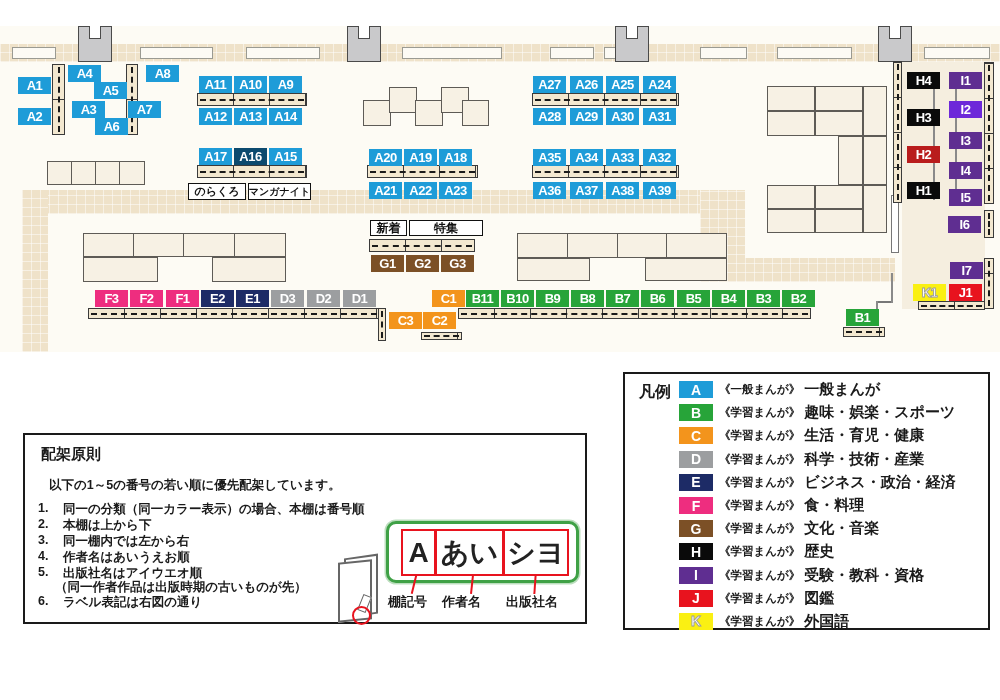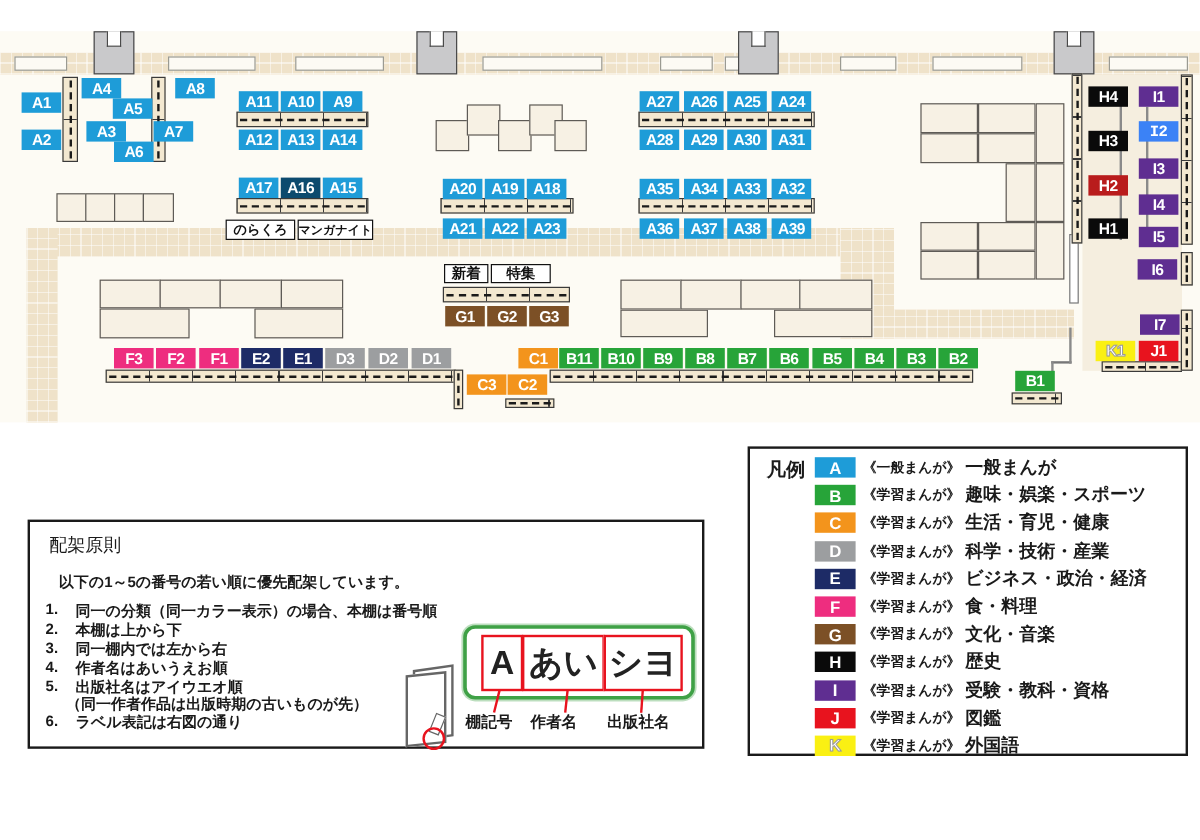--- a/index.html
+++ b/index.html
@@ -34,21 +34,21 @@
   .legend-title{position:absolute;left:14px;top:8px;font-size:16px;font-weight:800;}
   #legend-rows{position:absolute;left:0;top:4px;right:0;}
   .lrow{display:flex;align-items:center;height:23.2px;padding-left:54px;}
   .lchip{width:34px;height:17px;display:flex;align-items:center;justify-content:center;
        color:#fff;font-weight:800;font-size:14px;flex:none;}
   .lchip.k{-webkit-text-stroke:0.8px #9a9a9a;text-shadow:0 0 1px #9a9a9a;}
   .lseries{font-size:11.5px;font-weight:700;margin-left:6px;white-space:nowrap;}
   .lcat{font-size:15px;font-weight:800;margin-left:4px;white-space:nowrap;}
   
   #principles-box{left:23px;top:433px;width:564px;height:191px;border:2px solid #1a1a1a;background:#fff;}
-  .p-title{position:absolute;left:16px;top:10px;font-size:15px;font-weight:400;}
+  .p-title{position:absolute;left:16px;top:10px;font-size:15px;font-weight:700;}
   .p-intro{position:absolute;left:24px;top:42px;font-size:12.5px;font-weight:700;}
   .p-num{position:absolute;left:13px;font-size:12.5px;font-weight:700;}
   .p-text{position:absolute;left:38px;font-size:12.5px;font-weight:700;white-space:nowrap;}
   .p-note{position:absolute;left:30px;font-size:12.5px;font-weight:700;white-space:nowrap;}
   .ex-box{position:absolute;left:361px;top:86px;width:187px;height:56px;background:#fff;
        border:3px solid #3FA146;border-radius:10px;box-shadow:0 0 0 1.5px rgba(63,161,70,.35);}
   .ex-cell{position:absolute;top:5px;height:43px;border:2.5px solid #E8131E;background:#fff;
        display:flex;align-items:center;justify-content:center;font-size:28px;font-weight:700;color:#222;}
   .ex-line{position:absolute;width:2px;height:19px;background:#E8131E;}
   .ex-cap{position:absolute;font-size:13px;font-weight:700;white-space:nowrap;}
@@ -344,25 +344,25 @@
     <div class="abs lbl" style="left: 130px; top: 290px; background: rgb(238, 45, 127);">F2</div>
     <div class="abs lbl" style="left: 95px; top: 290px; background: rgb(238, 45, 127);">F3</div>
     <div class="abs lbl" style="left: 371px; top: 255px; background: rgb(124, 80, 38);">G1</div>
     <div class="abs lbl" style="left: 406px; top: 255px; background: rgb(124, 80, 38);">G2</div>
     <div class="abs lbl" style="left: 441px; top: 255px; background: rgb(124, 80, 38);">G3</div>
     <div class="abs lbl" style="left: 907px; top: 182px; background: rgb(10, 10, 10);">H1</div>
     <div class="abs lbl" style="left: 907px; top: 146px; background: #b91c1c;">H2</div>
     <div class="abs lbl" style="left: 907px; top: 109px; background: rgb(10, 10, 10);">H3</div>
     <div class="abs lbl" style="left: 907px; top: 72px; background: rgb(10, 10, 10);">H4</div>
     <div class="abs lbl" style="left: 949px; top: 72px; background: rgb(95, 46, 145);">I1</div>
-    <div class="abs lbl" style="left: 949px; top: 101px; background: #3b82f6; font-family: Liberation Mono, monospace;">I2</div>
+    <div class="abs lbl" style="left: 949px; top: 101px; background: #6d28d9;">I2</div>
     <div class="abs lbl" style="left: 949px; top: 132px; background: rgb(95, 46, 145);">I3</div>
     <div class="abs lbl" style="left: 949px; top: 162px; background: rgb(95, 46, 145);">I4</div>
     <div class="abs lbl" style="left: 949px; top: 189px; background: rgb(95, 46, 145);">I5</div>
     <div class="abs lbl" style="left: 948px; top: 216px; background: rgb(95, 46, 145);">I6</div>
     <div class="abs lbl" style="left: 950px; top: 262px; background: rgb(95, 46, 145);">I7</div>
     <div class="abs lbl" style="left: 949px; top: 284px; background: rgb(232, 19, 30);">J1</div>
     <div class="abs lbl lbl-k" style="left: 913px; top: 284px; background: rgb(250, 240, 19);">K1</div>
     <div class="abs note" style="left: 188px; top: 183px; width: 58px; height: 17px; font-size: 11px;">のらくろ</div>
     <div class="abs note" style="left: 248px; top: 183px; width: 63px; height: 17px; font-size: 10px;">マンガナイト</div>
     <div class="abs note" style="left: 370px; top: 220px; width: 37px; height: 16px; font-size: 12px;">新着</div>
-    <div class="abs note" style="left: 409px; top: 220px; width: 50px; height: 16px; font-size: 12px;">特集</div>
+    <div class="abs note" style="left: 409px; top: 220px; width: 74px; height: 16px; font-size: 12px;">特集</div>
   </div>
 
 </body></html>

